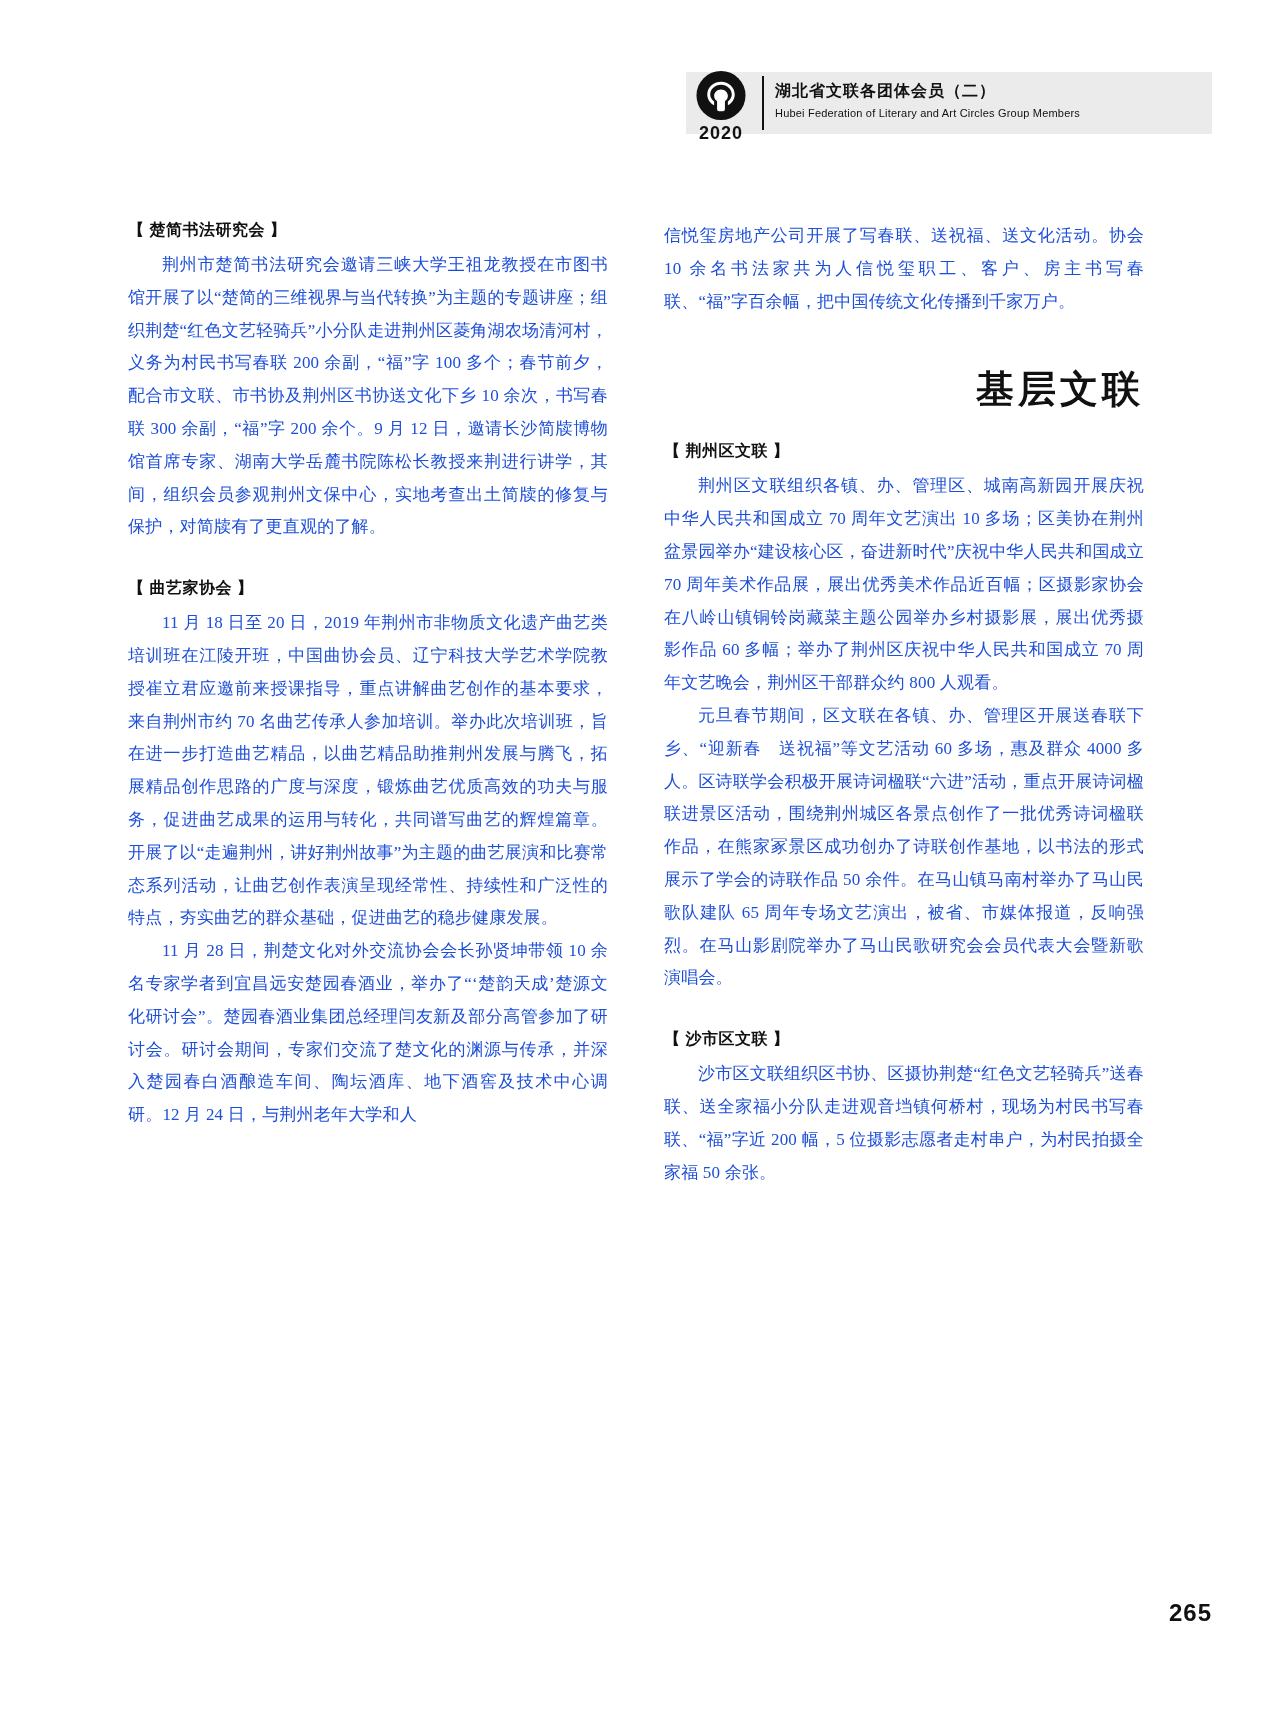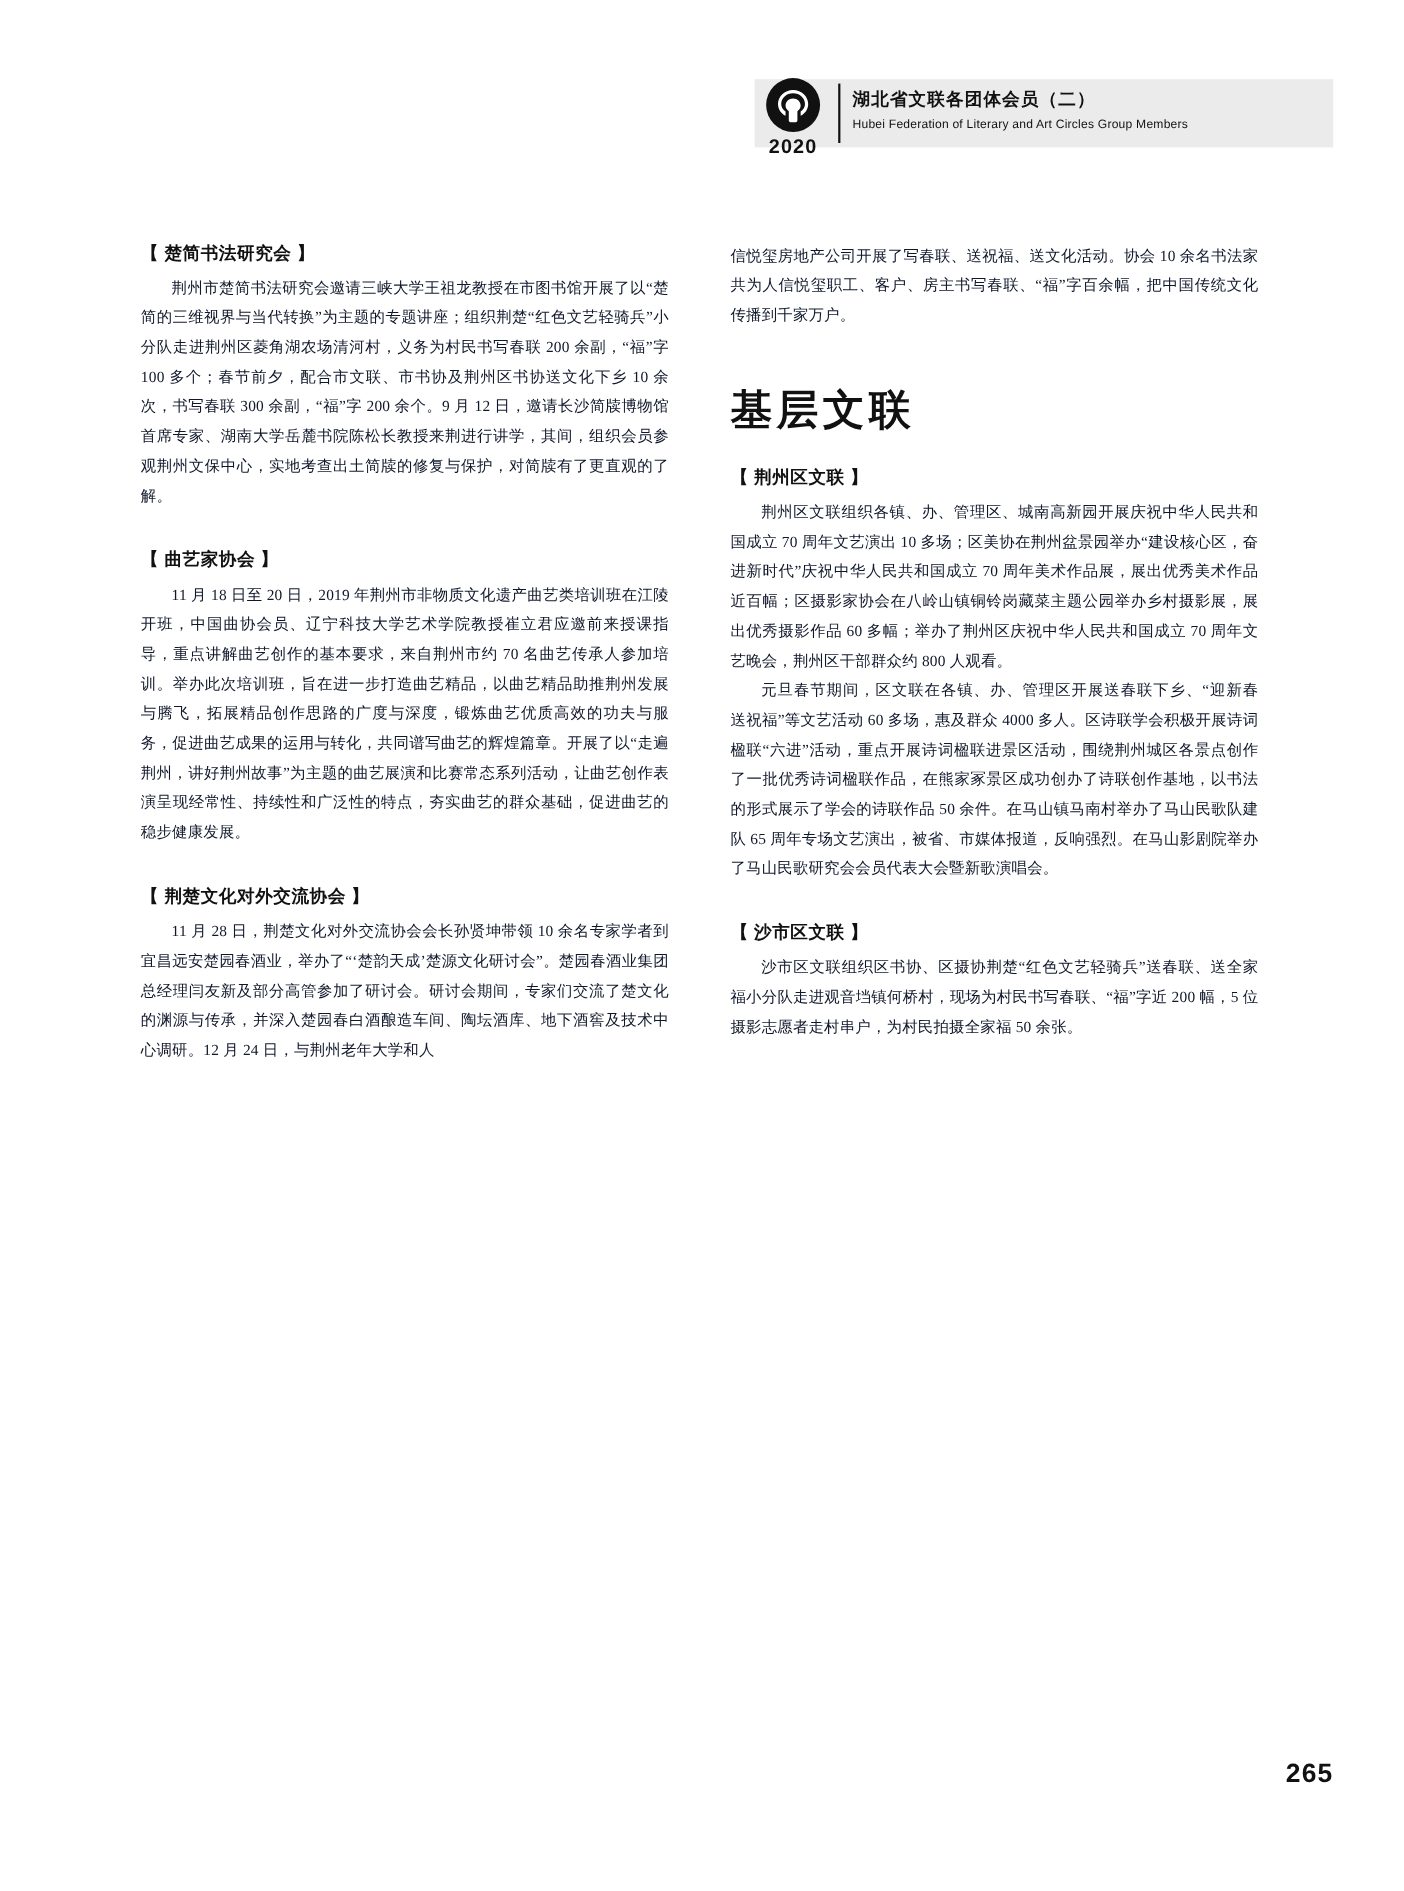--- a/index.html
+++ b/index.html
@@ -93,36 +93,36 @@
     font-size: 16px;
     font-weight: bold;
     color: #111;
     letter-spacing: 0.5px;
     margin: 0 0 8px 0;
   }
   .sec-title.spaced { margin-top: 34px; }
 
   p.para {
     margin: 0 0 0 0;
-    font-size: 14px;
+    font-size: 17px;
     line-height: 1.93;
     text-align: justify;
     text-justify: inter-ideograph;
     text-indent: 2em;
     letter-spacing: 0.2px;
-    color: #0f172a;
+    color: #1d4ed8;
   }
   p.para.cont { text-indent: 0; }
   p.para + p.para { margin-top: 0; }
 
   .big-title {
     font-family: "Liberation Sans", "DejaVu Sans", sans-serif;
     font-size: 38px;
     font-weight: bold;
-    text-align: left;
+    text-align: right;
     letter-spacing: 4px;
     color: #111;
     margin: 46px 0 26px 0;
   }
 
   .page-number {
     position: absolute;
     right: 64px;
     bottom: 92px;
     font-family: "Liberation Sans", "DejaVu Sans", sans-serif;
@@ -156,21 +156,20 @@
   </div>
 
   <div class="col col-left">
 
     <h2 class="sec-title">【 楚简书法研究会 】</h2>
     <p class="para">荆州市楚简书法研究会邀请三峡大学王祖龙教授在市图书馆开展了以“楚简的三维视界与当代转换”为主题的专题讲座；组织荆楚“红色文艺轻骑兵”小分队走进荆州区菱角湖农场清河村，义务为村民书写春联 200 余副，“福”字 100 多个；春节前夕，配合市文联、市书协及荆州区书协送文化下乡 10 余次，书写春联 300 余副，“福”字 200 余个。9 月 12 日，邀请长沙简牍博物馆首席专家、湖南大学岳麓书院陈松长教授来荆进行讲学，其间，组织会员参观荆州文保中心，实地考查出土简牍的修复与保护，对简牍有了更直观的了解。</p>
 
     <h2 class="sec-title spaced">【 曲艺家协会 】</h2>
     <p class="para">11 月 18 日至 20 日，2019 年荆州市非物质文化遗产曲艺类培训班在江陵开班，中国曲协会员、辽宁科技大学艺术学院教授崔立君应邀前来授课指导，重点讲解曲艺创作的基本要求，来自荆州市约 70 名曲艺传承人参加培训。举办此次培训班，旨在进一步打造曲艺精品，以曲艺精品助推荆州发展与腾飞，拓展精品创作思路的广度与深度，锻炼曲艺优质高效的功夫与服务，促进曲艺成果的运用与转化，共同谱写曲艺的辉煌篇章。开展了以“走遍荆州，讲好荆州故事”为主题的曲艺展演和比赛常态系列活动，让曲艺创作表演呈现经常性、持续性和广泛性的特点，夯实曲艺的群众基础，促进曲艺的稳步健康发展。</p>
 
-    <h2 class="sec-title spaced">【 荆楚文化对外交流协会 】</h2>
     <p class="para">11 月 28 日，荆楚文化对外交流协会会长孙贤坤带领 10 余名专家学者到宜昌远安楚园春酒业，举办了“‘楚韵天成’楚源文化研讨会”。楚园春酒业集团总经理闫友新及部分高管参加了研讨会。研讨会期间，专家们交流了楚文化的渊源与传承，并深入楚园春白酒酿造车间、陶坛酒库、地下酒窖及技术中心调研。12 月 24 日，与荆州老年大学和人</p>
   </div>
 
   <div class="col col-right">
 
     <p class="para cont">信悦玺房地产公司开展了写春联、送祝福、送文化活动。协会 10 余名书法家共为人信悦玺职工、客户、房主书写春联、“福”字百余幅，把中国传统文化传播到千家万户。</p>
 
     <h1 class="big-title">基层文联</h1>
 
     <h2 class="sec-title">【 荆州区文联 】</h2>

